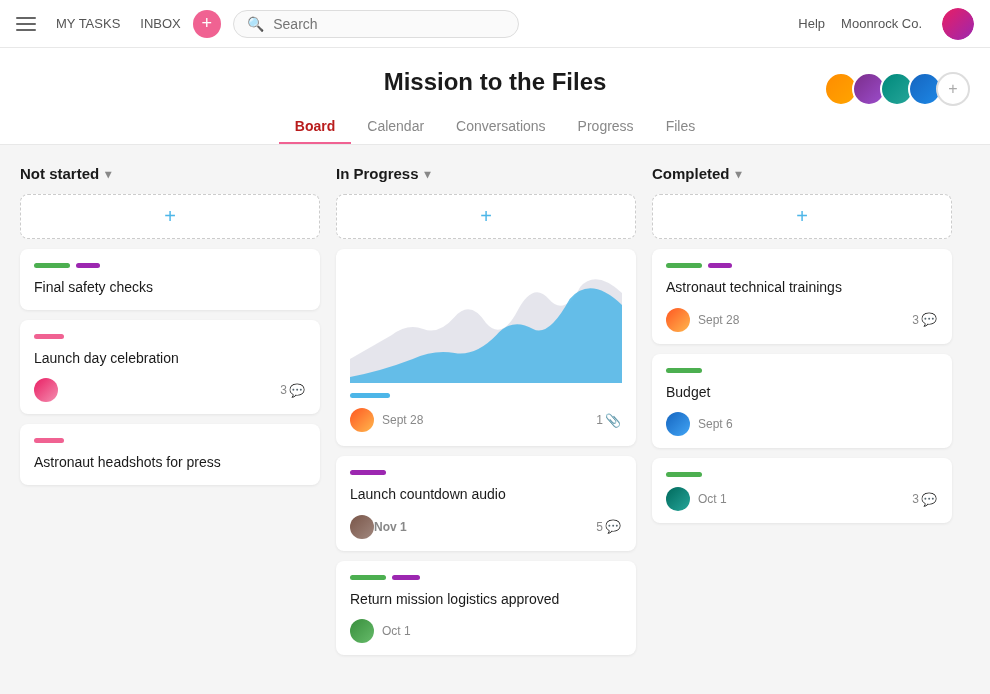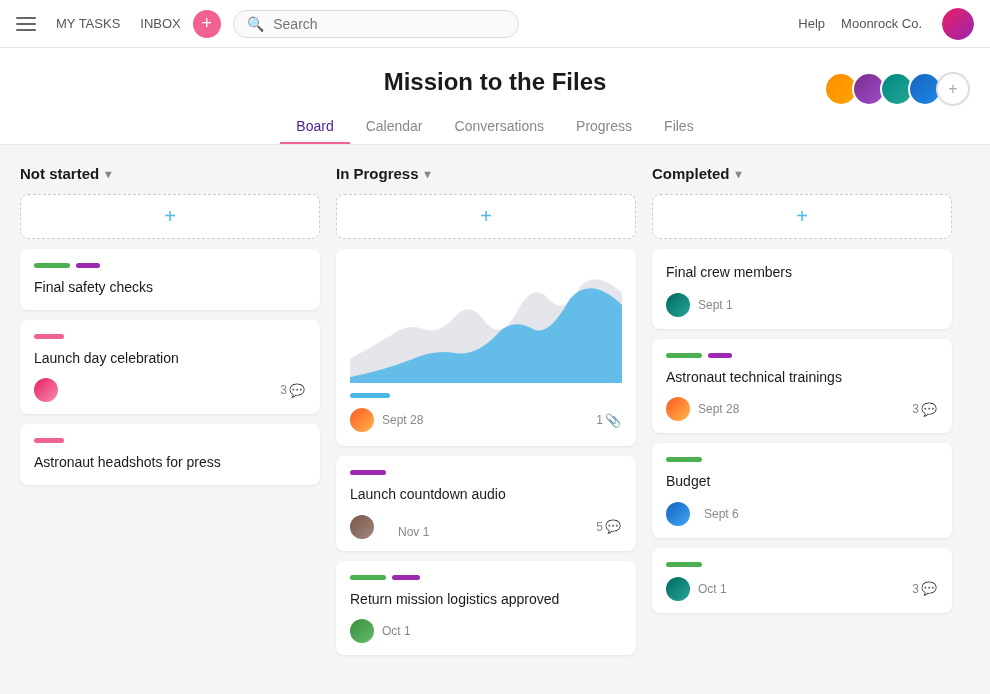--- a/index.html
+++ b/index.html
@@ -48,21 +48,21 @@
     .avatar-blue { background: linear-gradient(135deg, #1565c0, #1e88e5); }
     .avatar-add { width: 34px; height: 34px; border-radius: 50%; border: 2px solid #ddd; background: #fff; display: flex; align-items: center; justify-content: center; color: #aaa; font-size: 16px; cursor: pointer; margin-left: -6px; }
 
     .project-tabs {
       display: flex; justify-content: center; gap: 0;
     }
     .tab {
       padding: 8px 16px; font-size: 14px; color: #888; cursor: pointer;
       border-bottom: 2px solid transparent; position: relative;
     }
-    .tab.active { color: #4c1d95; border-bottom-color: #f06292; font-weight: 400; }
+    .tab.active { color: #b91c1c; border-bottom-color: #f06292; font-weight: 700; }
 
     
     .board {
       padding: 20px; display: flex; gap: 16px; align-items: flex-start; overflow-x: auto;
     }
 
     
     .column { width: 300px; flex-shrink: 0; }
     .column-header {
       display: flex; align-items: center; gap: 6px; margin-bottom: 12px;
@@ -219,21 +219,21 @@
         </div>
       </div>
     </div>
 
     <div class="card">
       <div class="card-tags">
         <div class="tag" style="width:36px;background:#9c27b0;"></div>
       </div>
       <div class="card-title">Launch countdown audio</div>
       <div class="card-footer">
-        <div style="display:flex;align-items:flex-end;gap:24px;">
+        <div style="display:flex;align-items:center;gap:0;font-weight:bold;">
           <div class="card-avatar av-brown"></div>
           <span class="card-date">Nov 1</span>
         </div>
         <div class="card-badge">
           <span>5</span>
           <span class="comment-icon">💬</span>
         </div>
       </div>
     </div>
 
@@ -252,29 +252,20 @@
     </div>
   </div>
 
   <div class="column">
     <div class="column-header">
       <span>Completed</span>
       <span class="chevron">▾</span>
     </div>
     <div class="add-card-btn">+</div>
 
-    <div class="card">
-      <div class="card-title">Final crew members</div>
-      <div class="card-footer">
-        <div style="display:flex;align-items:center;gap:8px;">
-          <div class="card-avatar av-teal"></div>
-          <span class="card-date">Sept 1</span>
-        </div>
-      </div>
-    </div>
 
     <div class="card">
       <div class="card-tags">
         <div class="tag" style="width:36px;background:#4caf50;"></div>
         <div class="tag" style="width:24px;background:#9c27b0;"></div>
       </div>
       <div class="card-title">Astronaut technical trainings</div>
       <div class="card-footer">
         <div style="display:flex;align-items:center;gap:8px;">
           <div class="card-avatar av-orange"></div>
@@ -286,21 +277,21 @@
         </div>
       </div>
     </div>
 
     <div class="card">
       <div class="card-tags">
         <div class="tag" style="width:36px;background:#4caf50;"></div>
       </div>
       <div class="card-title">Budget</div>
       <div class="card-footer">
-        <div style="display:flex;align-items:center;gap:14px;">
+        <div style="display:flex;align-items:center;gap:8px;">
           <div class="card-avatar av-blue2"></div>
           <span class="card-date">Sept 6</span>
         </div>
       </div>
     </div>
 
     <div class="card">
       <div class="card-tags">
         <div class="tag" style="width:36px;background:#4caf50;"></div>
       </div>

